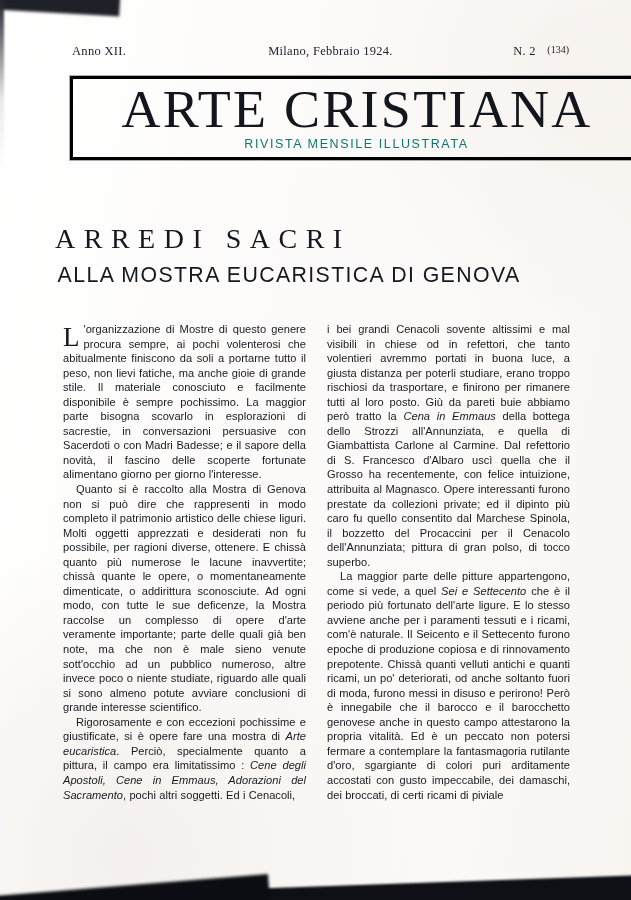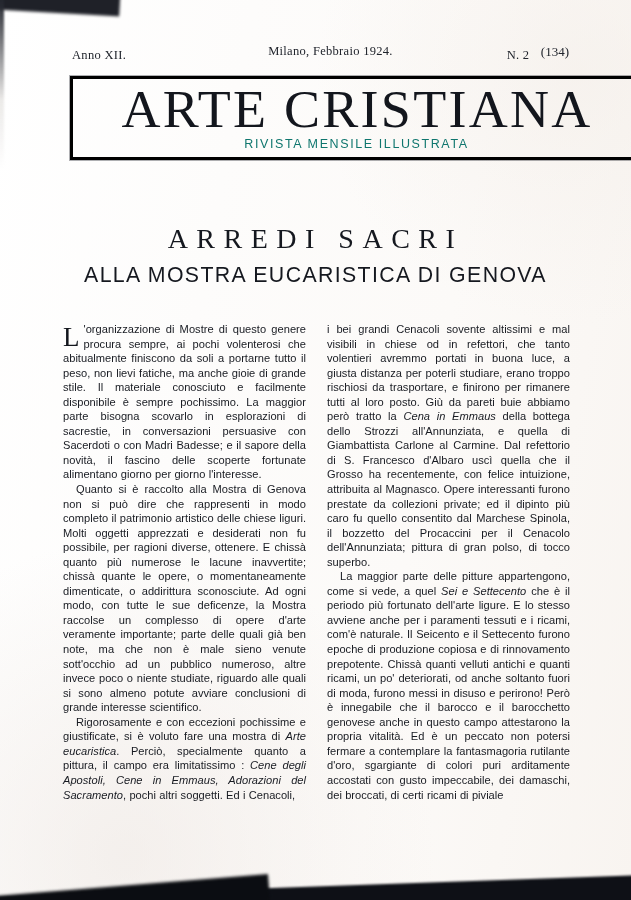--- a/index.html
+++ b/index.html
@@ -97,21 +97,21 @@
   }
   .issue-line .anno { flex: 0 0 auto; }
   .issue-line .place {
     position: absolute;
     left: 50%;
     transform: translateX(-42%);
     white-space: nowrap;
   }
   .issue-line .number { flex: 0 0 auto; white-space: nowrap; }
   .issue-line .number .subnum {
-    font-size: 13px;
+    font-size: 10px;
     vertical-align: 0.22em;
     letter-spacing: 0;
     padding-left: 8px;
   }
 
   
   .masthead-box {
     position: absolute;
     top: 76px;
     left: 70px;
@@ -145,21 +145,20 @@
     margin-top: -1px;
     white-space: nowrap;
   }
 
   
   .article-head {
     position: absolute;
     top: 222px;
     left: 55px;
     width: 521px;
-    text-align: center;
     color: #15181f;
   }
   .article-title {
     font-family: "Liberation Serif", "DejaVu Serif", serif;
     font-size: 28px;
     line-height: 34px;
     letter-spacing: 8.5px;
     white-space: nowrap;
   }
   .article-subtitle {
@@ -236,21 +235,21 @@
 
     <div class="article-head">
       <div class="article-title">ARREDI SACRI</div>
       <div class="article-subtitle">ALLA MOSTRA EUCARISTICA DI GENOVA</div>
     </div>
 
     <div class="columns">
       <div class="col">
           <p class="lead"><span class="dropcap">L</span><span>'organizzazione di Mostre di questo genere procura sempre, ai pochi volenterosi che abitualmente finiscono da soli a portarne tutto il peso, non lievi fatiche, ma anche gioie di grande stile. Il materiale conosciuto e facilmente disponibile è sempre pochissimo. La maggior parte bisogna scovarlo in esplorazioni di sacrestie, in conversazioni persuasive con Sacerdoti o con Madri Badesse; e il sapore della novità, il fascino delle scoperte fortunate alimentano giorno per giorno l'interesse.</span></p>
           <p><span>Quanto si è raccolto alla Mostra di Genova non si può dire che rappresenti in modo completo il patrimonio artistico delle chiese liguri. Molti oggetti apprezzati e desiderati non fu possibile, per ragioni diverse, ottenere. E chissà quanto più numerose le lacune inavvertite; chissà quante le opere, o momentaneamente dimenticate, o addirittura sconosciute. Ad ogni modo, con tutte le sue deficenze, la Mostra raccolse un complesso di opere d'arte veramente importante; parte delle quali già ben note, ma che non è male sieno venute sott'occhio ad un pubblico numeroso, altre invece poco o niente studiate, riguardo alle quali si sono almeno potute avviare conclusioni di grande interesse scientifico.</span></p>
-          <p><span>Rigorosamente e con eccezioni pochissime e giustificate, si è voluto fare una mostra di </span><i>Arte eucaristica</i><span>. Perciò, specialmente quanto a pittura, il campo era limitatissimo : </span><i>Cene degli Apostoli, Cene in Emmaus, Adorazioni del Sacramento</i><span>, pochi altri soggetti. Ed i Cenacoli,</span></p>
+          <p><span>Rigorosamente e con eccezioni pochissime e giustificate, si è opere fare una mostra di </span><i>Arte eucaristica</i><span>. Perciò, specialmente quanto a pittura, il campo era limitatissimo : </span><i>Cene degli Apostoli, Cene in Emmaus, Adorazioni del Sacramento</i><span>, pochi altri soggetti. Ed i Cenacoli,</span></p>
         </div>
       <div class="col">
           <p class="nofirst"><span>i bei grandi Cenacoli sovente altissimi e mal visibili in chiese od in refettori, che tanto volentieri avremmo portati in buona luce, a giusta distanza per poterli studiare, erano troppo rischiosi da trasportare, e finirono per rimanere tutti al loro posto. Giù da pareti buie abbiamo però tratto la </span><i>Cena in Emmaus</i><span> della bottega dello Strozzi all'Annunziata, e quella di Giambattista Carlone al Carmine. Dal refettorio di S. Francesco d'Albaro uscì quella che il Grosso ha recentemente, con felice intuizione, attribuita al Magnasco. Opere interessanti furono prestate da collezioni private; ed il dipinto più caro fu quello consentito dal Marchese Spinola, il bozzetto del Procaccini per il Cenacolo dell'Annunziata; pittura di gran polso, di tocco superbo.</span></p>
           <p><span>La maggior parte delle pitture appartengono, come si vede, a quel </span><i>Sei e Settecento</i><span> che è il periodo più fortunato dell'arte ligure. E lo stesso avviene anche per i paramenti tessuti e i ricami, com'è naturale. Il Seicento e il Settecento furono epoche di produzione copiosa e di rinnovamento prepotente. Chissà quanti velluti antichi e quanti ricami, un po' deteriorati, od anche soltanto fuori di moda, furono messi in disuso e perirono! Però è innegabile che il barocco e il barocchetto genovese anche in questo campo attestarono la propria vitalità. Ed è un peccato non potersi fermare a contemplare la fantasmagoria rutilante d'oro, sgargiante di colori puri arditamente accostati con gusto impeccabile, dei damaschi, dei broccati, di certi ricami di piviale</span></p>
         </div>
     </div>
 
   </div>
 </div>
 

